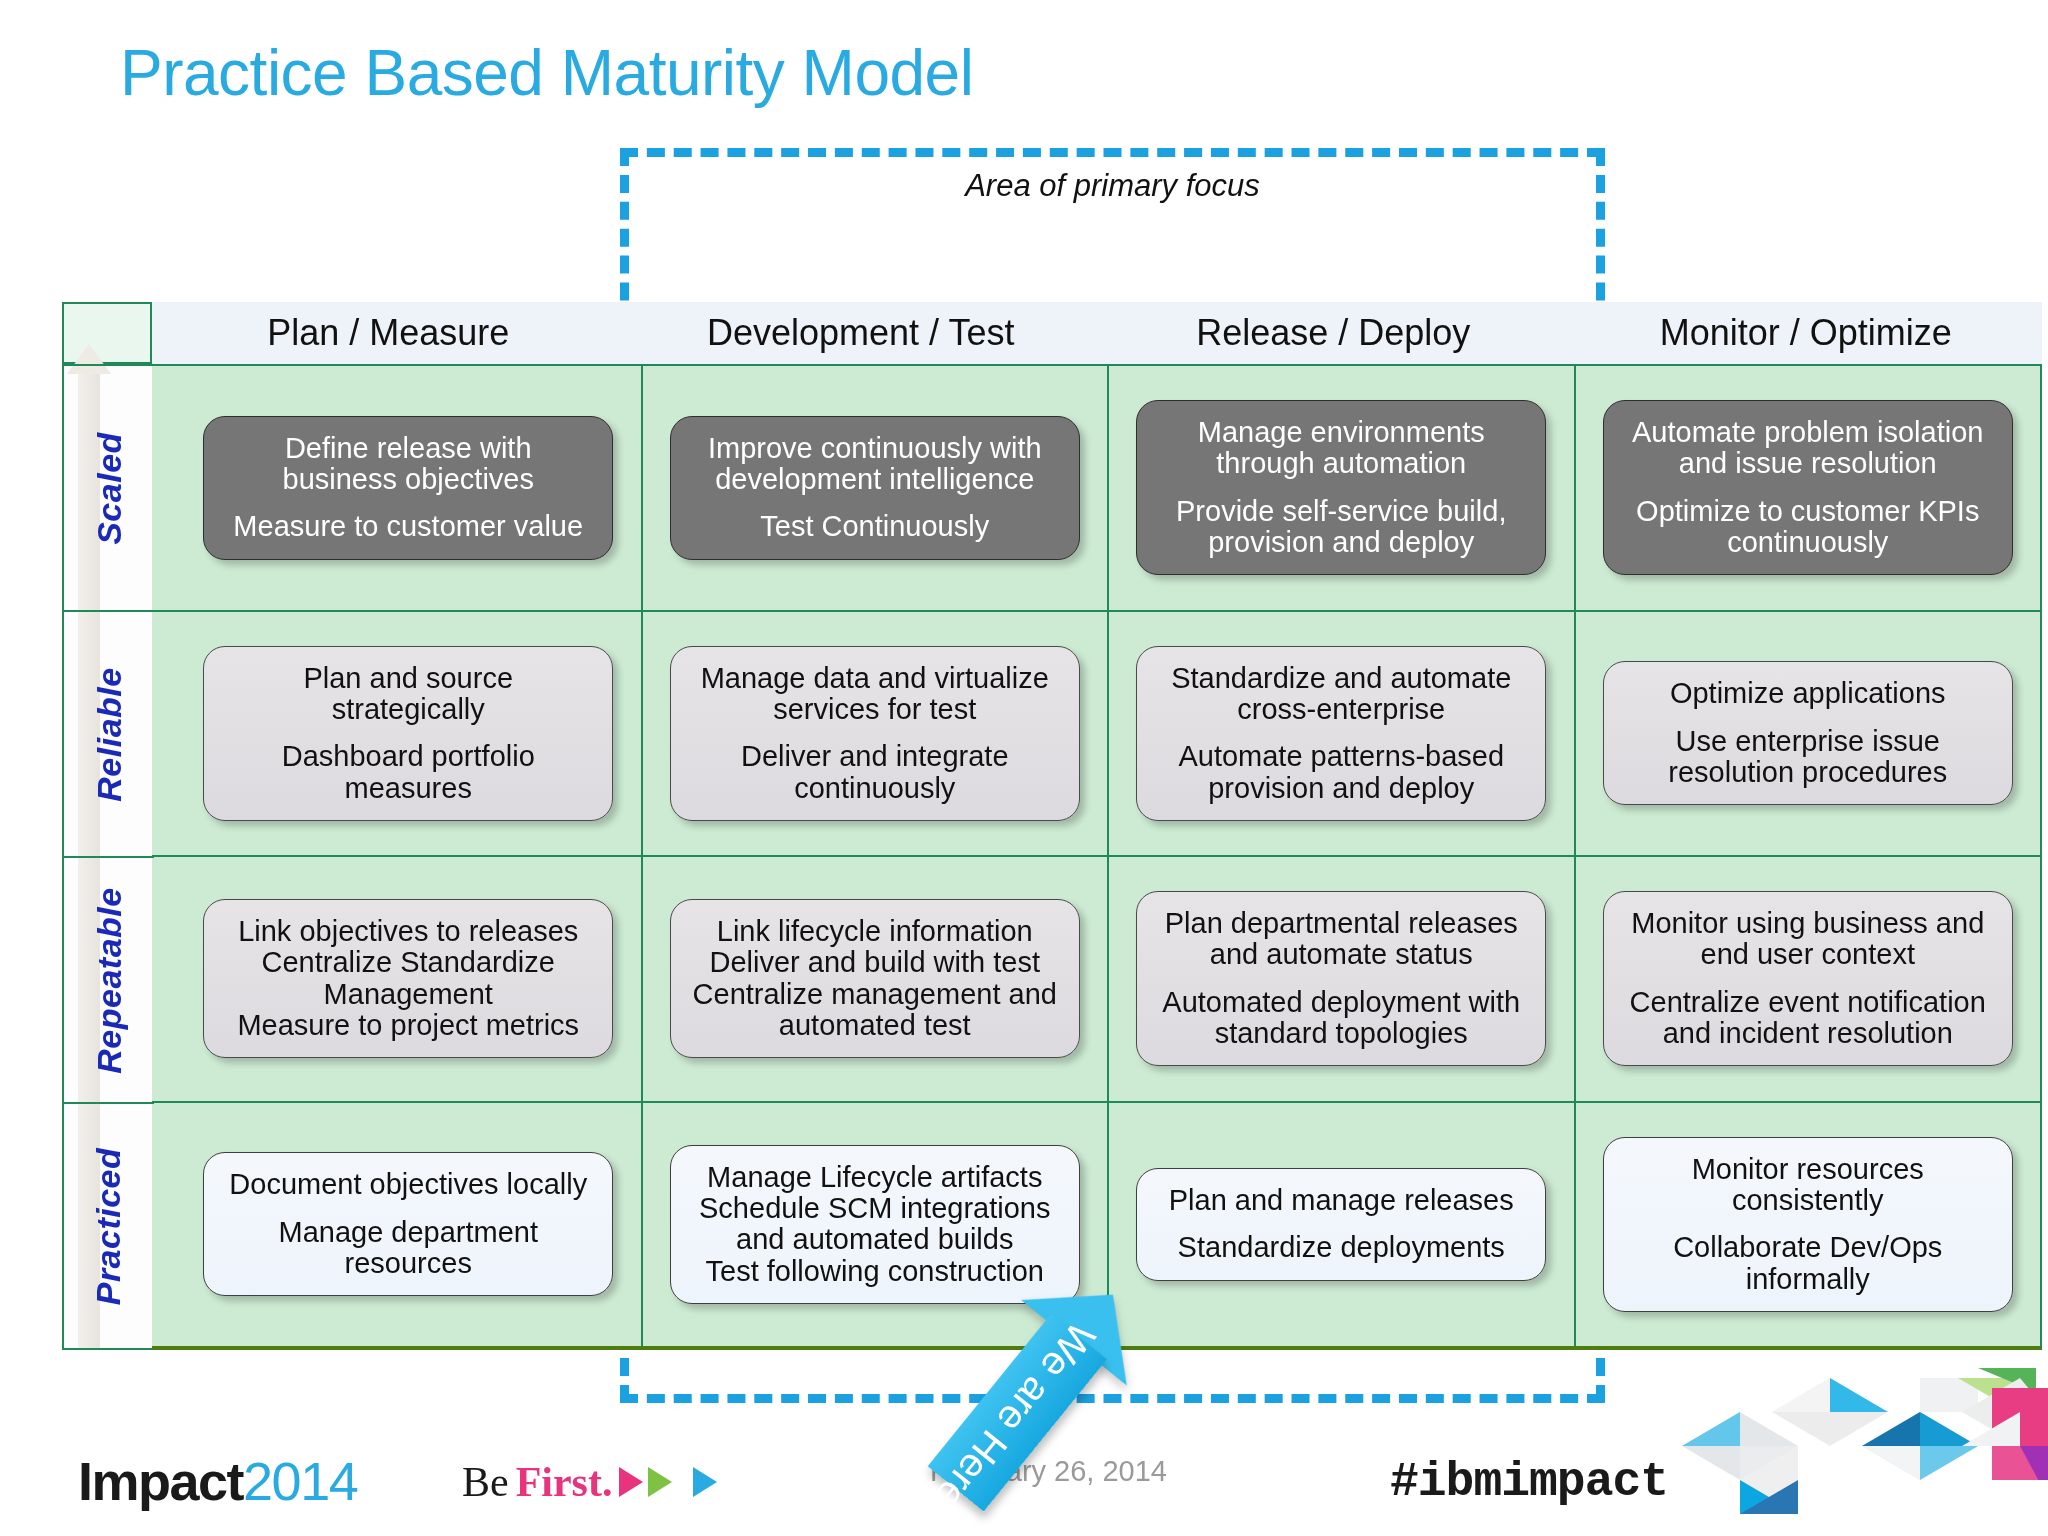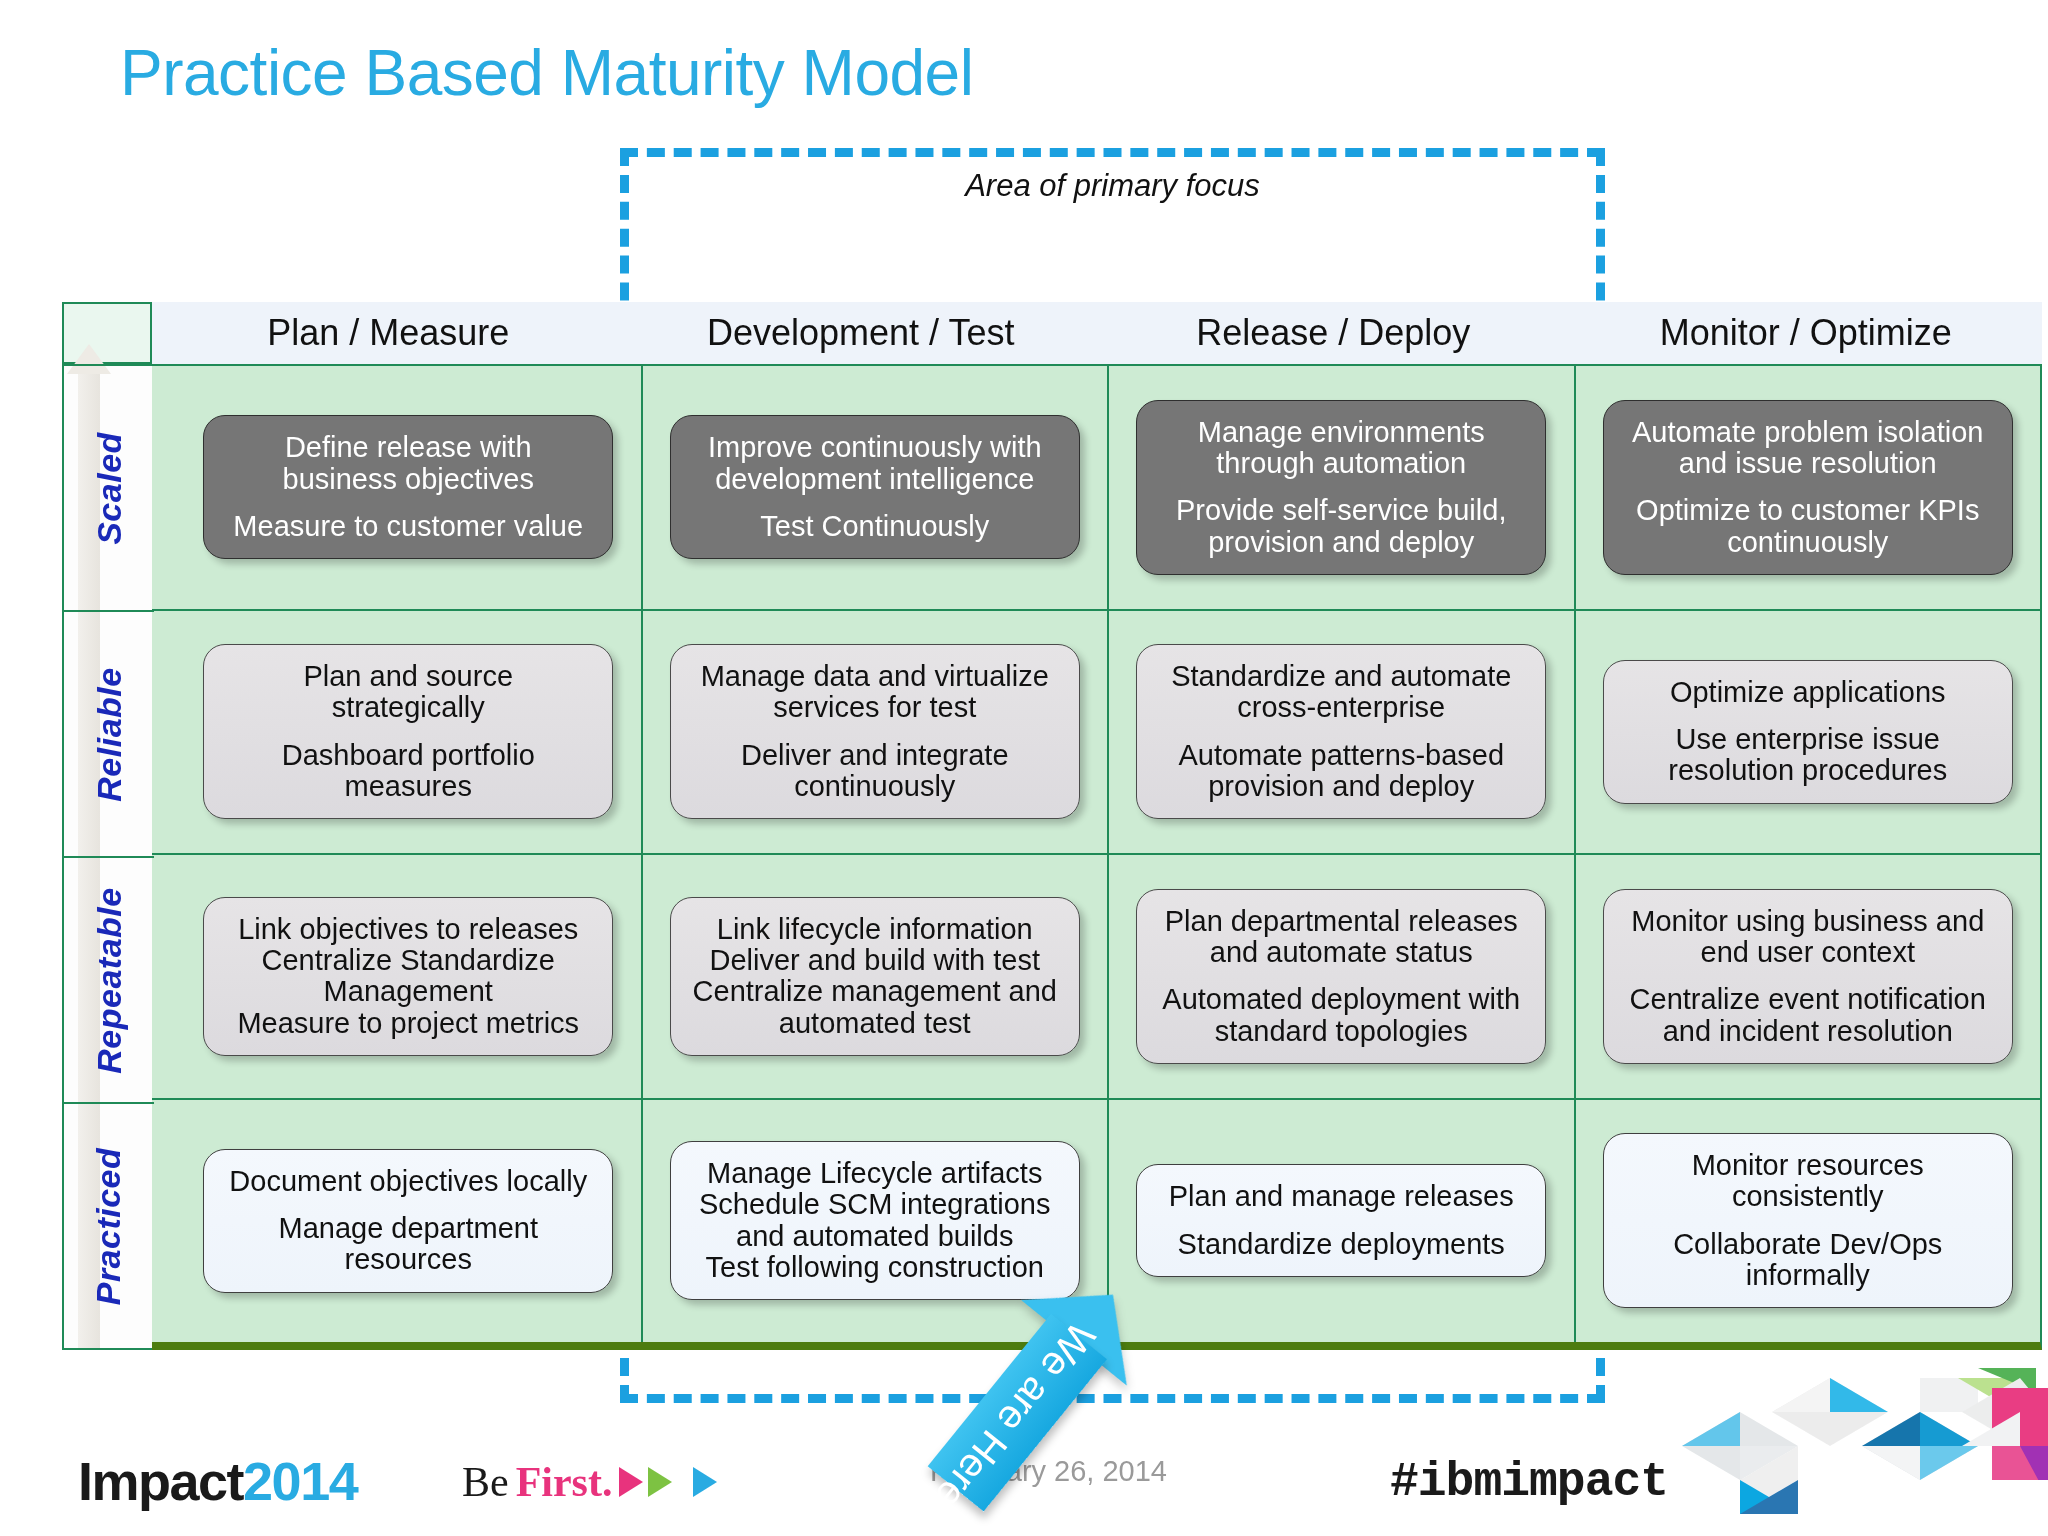--- a/index.html
+++ b/index.html
@@ -151,21 +151,21 @@
   }
   .grid-row {
     flex: 1;
     display: flex;
     background: #cdebd3;
     border-top: 2px solid #1f8a57;
     border-right: 2px solid #1f8a57;
     padding-left: 24px;
   }
   .grid-row:first-child { border-top: 2px solid #1f8a57; }
-  .grid-row:last-child { border-bottom: 8px solid #4d7c0f; }
+  .grid-row:last-child { border-bottom: 4px solid #4d7c0f; }
 
   .grid-cell {
     flex: 1;
     display: flex;
     align-items: center;
     justify-content: center;
     padding: 10px 12px;
     border-left: 2px solid #1f8a57;
     position: relative;
   }
@@ -268,21 +268,21 @@
   }
   #impact-logo {
     position: absolute;
     left: 78px;
     top: 1450px;
     font-size: 54px;
     font-weight: bold;
     letter-spacing: -1.5px;
   }
   #impact-logo .impact { color: #1a1a1a; }
-  #impact-logo .year { color: #29ABE2; font-weight: 700; }
+  #impact-logo .year { color: #29ABE2; font-weight: 400; }
 
   #befirst {
     position: absolute;
     left: 462px;
     top: 1458px;
     display: flex;
     align-items: center;
     gap: 7px;
     font-family: "Liberation Serif", serif;
   }

